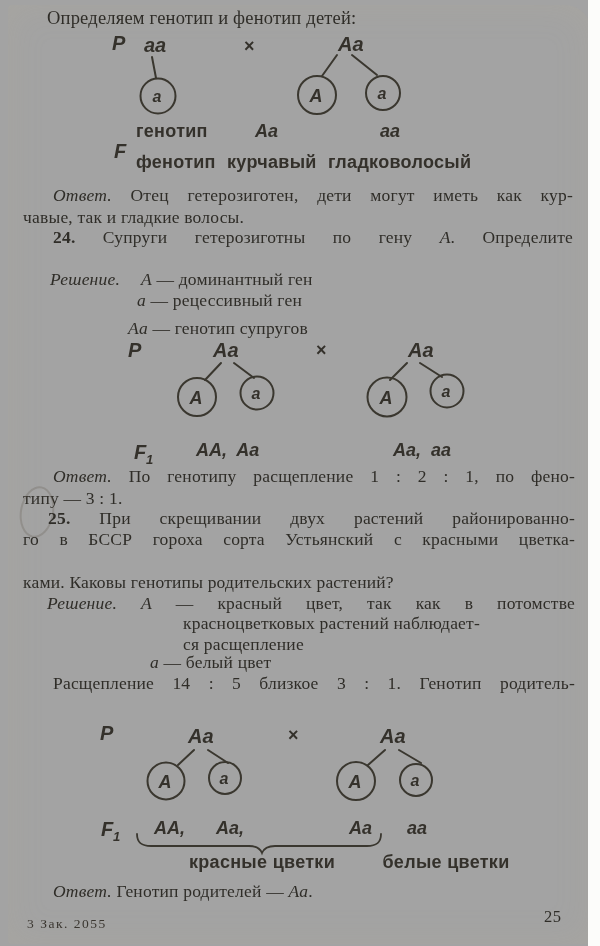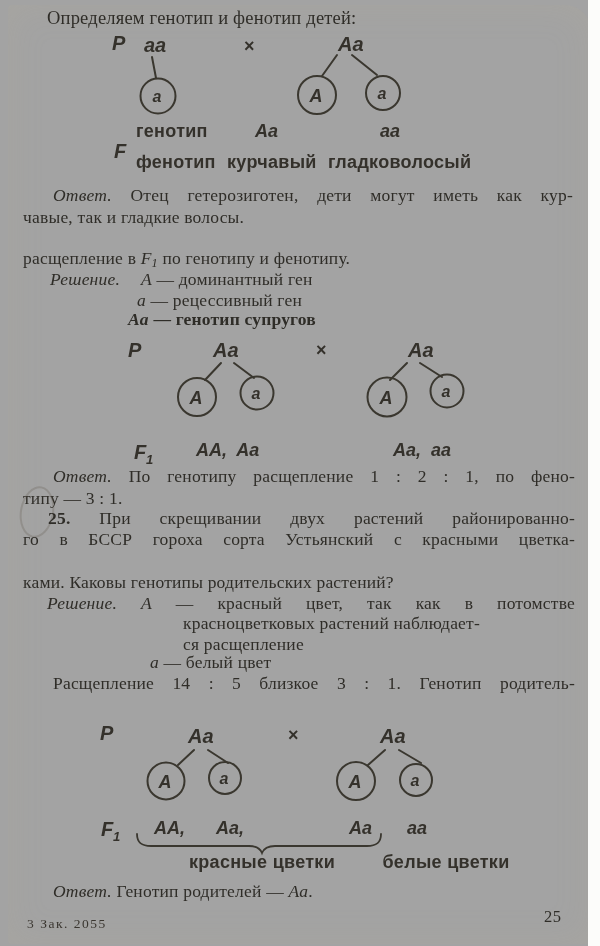--- a/index.html
+++ b/index.html
@@ -68,26 +68,26 @@
 
       <text class="t-gene" x="26" y="130">F</text>
       <text class="t-lbl" x="48" y="140">фенотип</text>
       <text class="t-lbl" x="139" y="140">курчавый</text>
       <text class="t-lbl" x="240" y="140">гладковолосый</text>
     </svg>
 
     <div class="line" style="left:15px;top:202px;"><span class="s-n">чавые, так и гладкие волосы.</span></div>
     <div class="line just" style="left:45px;top:180px;width:520px;"><span class="s-it">Ответ.</span><span class="s-n"> Отец гетерозиготен, дети могут иметь как кур-</span></div>
 
-    <div class="line" style="left:15px;top:243px;"><span class="s-n">расщепление в </span><span class="s-it">F</span><span class="s-sub">1</span><span class="s-n"> по генотипу и фенотипу.</span></div>
+    <div class="line just" style="left:45px;top:222px;width:520px;"><span class="s-b">24.</span><span class="s-n"> Супруги гетерозиготны по гену </span><span class="s-it">A</span><span class="s-n">. Определите</span></div>
 
     <div class="line" style="left:42px;top:264px;"><span class="s-it">Решение.</span></div>
     <div class="line" style="left:133px;top:264px;text-align:center;"><span class="s-it">A</span><span class="s-n"> — доминантный ген</span></div>
     <div class="line" style="left:129px;top:285px;"><span class="s-it">a</span><span class="s-n"> — рецессивный ген</span></div>
-    <div class="line" style="left:120px;top:304px;font-weight:bold;"><span class="s-it">Aa</span><span class="s-n"> — генотип супругов</span></div>
+    <div class="line" style="left:120px;top:313px;"><span class="s-it">Aa</span><span class="s-n"> — генотип супругов</span></div>
 
     <svg class="diagram" style="left:87px;top:328px;" width="415" height="132" viewBox="0 0 415 132">
       <text class="t-gene" x="33" y="24">P</text>
       <text class="t-gene" x="118" y="24">Aa</text>
       <text class="t-cross" x="221" y="23">×</text>
       <text class="t-gene" x="313" y="24">Aa</text>
 
       <line class="stroke" x1="126" y1="30" x2="110" y2="47"></line>
       <line class="stroke" x1="139" y1="30" x2="159" y2="45"></line>
       <circle class="stroke" cx="102" cy="64" r="19"></circle>

